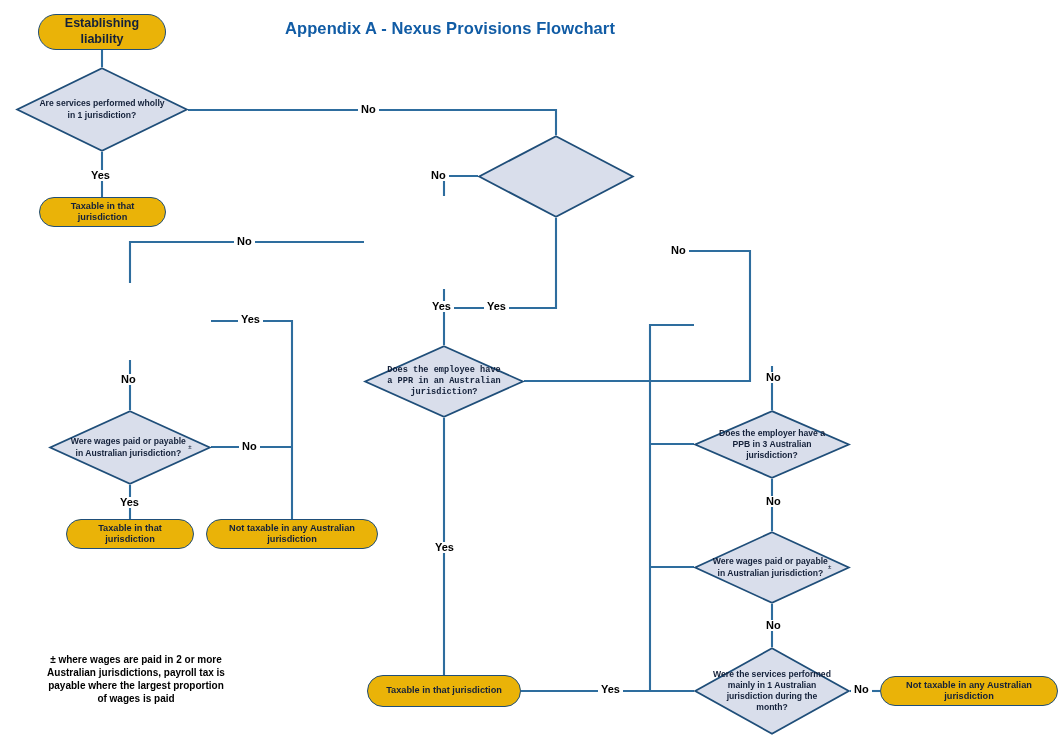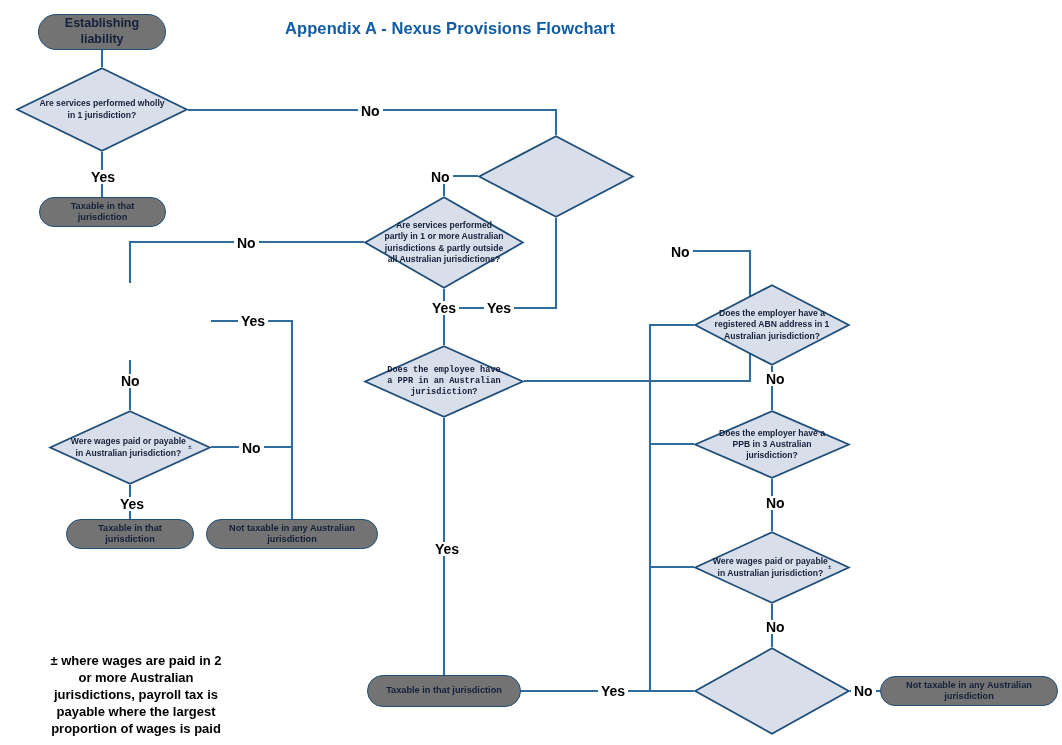--- a/index.html
+++ b/index.html
@@ -35,21 +35,21 @@
     font-weight: bold;
     color: #115CA5;
     letter-spacing: 0.1px;
   }
   
   .node {
     position: absolute;
     box-sizing: border-box;
   }
   .terminal {
-    background: #737373;
+    background: #eab308;
     border: 1.6px solid #1F4E79;
     border-radius: 999px;
     display: flex;
     align-items: center;
     justify-content: center;
     text-align: center;
     color: #14213A;
     font-size: 9.2px;
     font-weight: bold;
     line-height: 1.25;
@@ -80,32 +80,32 @@
     text-align: center;
     color: #14213A;
     font-size: 8.6px;
     font-weight: bold;
     line-height: 1.3;
     pointer-events: none;
   }
   .edge-label {
     position: absolute;
     color: #000000;
-    font-size: 14px;
+    font-size: 11px;
     font-weight: bold;
     background: #ffffff;
     padding: 0 3px;
     line-height: 1;
     white-space: nowrap;
     text-align: center;
   }
   .footnote {
     position: absolute;
     color: #000000;
-    font-size: 13px;
+    font-size: 10px;
     font-weight: bold;
     line-height: 1.3;
     text-align: center;
   }
   .sup {
     font-size: 6px;
     vertical-align: sub;
   }
 </style>
 </head>
@@ -176,26 +176,20 @@
   <div class="node terminal" style="left:39px; top:197px; width:127px; height:30px;">
     <span>Taxable in that jurisdiction</span>
   </div>
 
   <div class="node diamond" style="left:478px; top:135px; width:156px; height:83px;">
     <svg width="156" height="83" viewBox="0 0 156 83">
       <polygon points="78,1.2 154.8,41.5 78,81.8 1.2,41.5" fill="#D9DEEB" stroke="#1F4E79" stroke-width="1.8"></polygon>
     </svg>
   </div>
 
-  <div class="node diamond" style="left:364px; top:196px; width:160px; height:93px;">
-    <svg width="160" height="93" viewBox="0 0 160 93">
-      <polygon points="80,1.2 158.8,46.5 80,91.8 1.2,46.5" fill="#D9DEEB" stroke="#1F4E79" stroke-width="1.8"></polygon>
-    </svg>
-    <div class="dlabel">Are services performed partly in 1 or more Australian jurisdictions &amp; partly outside all Australian jurisdictions?</div>
-  </div>
 
 
   <div class="node diamond" style="left:49px; top:410px; width:162px; height:75px;">
     <svg width="162" height="75" viewBox="0 0 162 75">
       <polygon points="81,1.2 160.8,37.5 81,73.8 1.2,37.5" fill="#D9DEEB" stroke="#1F4E79" stroke-width="1.8"></polygon>
     </svg>
     <div class="dlabel">
         <span>Were wages paid or payable in Australian jurisdiction?</span>
         <span class="sup">±</span>
       </div>
@@ -213,26 +207,20 @@
     <svg width="160" height="73" viewBox="0 0 160 73">
       <polygon points="80,1.2 158.8,36.5 80,71.8 1.2,36.5" fill="#D9DEEB" stroke="#1F4E79" stroke-width="1.8"></polygon>
     </svg>
     <div class="dlabel">Does the employee have a PPR in an Australian jurisdiction?</div>
   </div>
 
   <div class="node terminal" style="left:367px; top:675px; width:154px; height:32px;">
     <span>Taxable in that jurisdiction</span>
   </div>
 
-  <div class="node diamond" style="left:694px; top:284px; width:156px; height:82px;">
-    <svg width="156" height="82" viewBox="0 0 156 82">
-      <polygon points="78,1.2 154.8,41 78,80.8 1.2,41" fill="#D9DEEB" stroke="#1F4E79" stroke-width="1.8"></polygon>
-    </svg>
-    <div class="dlabel">Does the employer have a registered ABN address in 1 Australian jurisdiction?</div>
-  </div>
 
   <div class="node diamond" style="left:694px; top:410px; width:156px; height:69px;">
     <svg width="156" height="69" viewBox="0 0 156 69">
       <polygon points="78,1.2 154.8,34.5 78,67.8 1.2,34.5" fill="#D9DEEB" stroke="#1F4E79" stroke-width="1.8"></polygon>
     </svg>
     <div class="dlabel">Does the employer have a PPB in 3 Australian jurisdiction?</div>
   </div>
 
   <div class="node diamond" style="left:694px; top:531px; width:156px; height:73px;">
     <svg width="156" height="73" viewBox="0 0 156 73">
@@ -241,20 +229,21 @@
     <div class="dlabel">
         <span>Were wages paid or payable in Australian jurisdiction?</span>
         <span class="sup">±</span>
       </div>
   </div>
 
   <div class="node diamond" style="left:694px; top:647px; width:156px; height:88px;">
     <svg width="156" height="88" viewBox="0 0 156 88">
       <polygon points="78,1.2 154.8,44 78,86.8 1.2,44" fill="#D9DEEB" stroke="#1F4E79" stroke-width="1.8"></polygon>
     </svg>
+    <div class="dlabel">Were the services performed mainly in 1 Australian jurisdiction during the month?</div>
   </div>
 
   <div class="node terminal" style="left:880px; top:676px; width:178px; height:30px;">
     <span>Not taxable in any Australian jurisdiction</span>
   </div>
 
   <div class="edge-label" style="left:358px; top:104px;">No</div>
 
   <div class="edge-label" style="left:88px; top:170px;">Yes</div>
 

